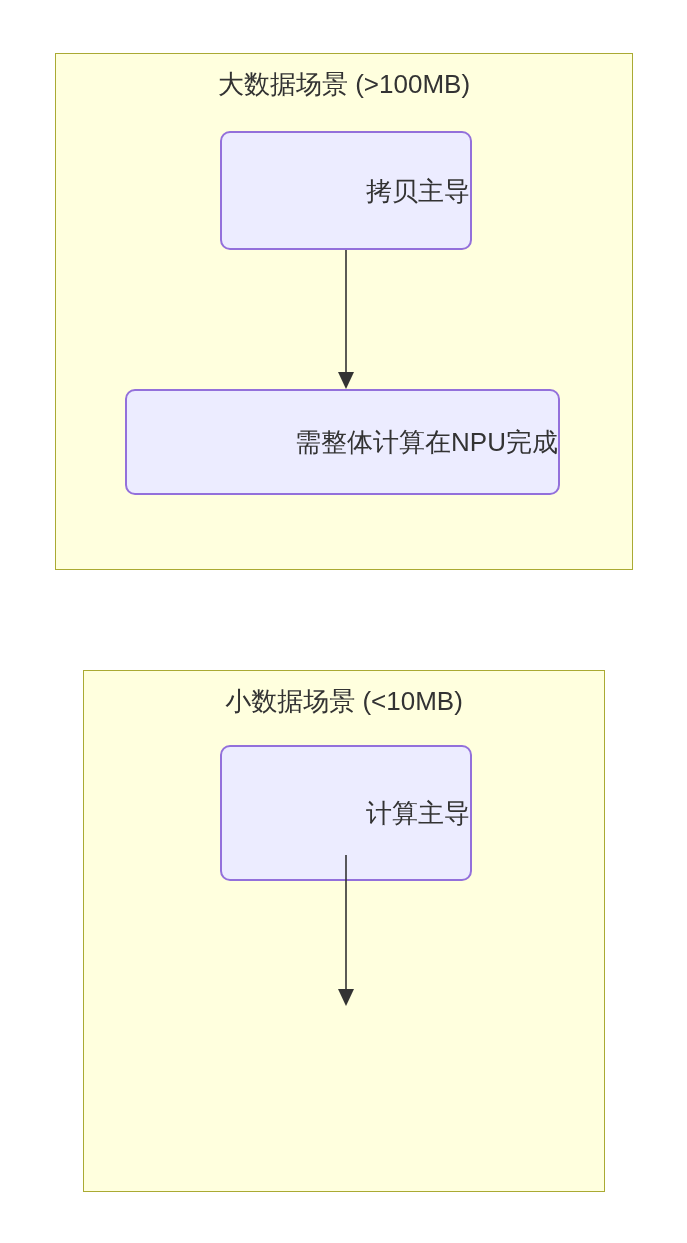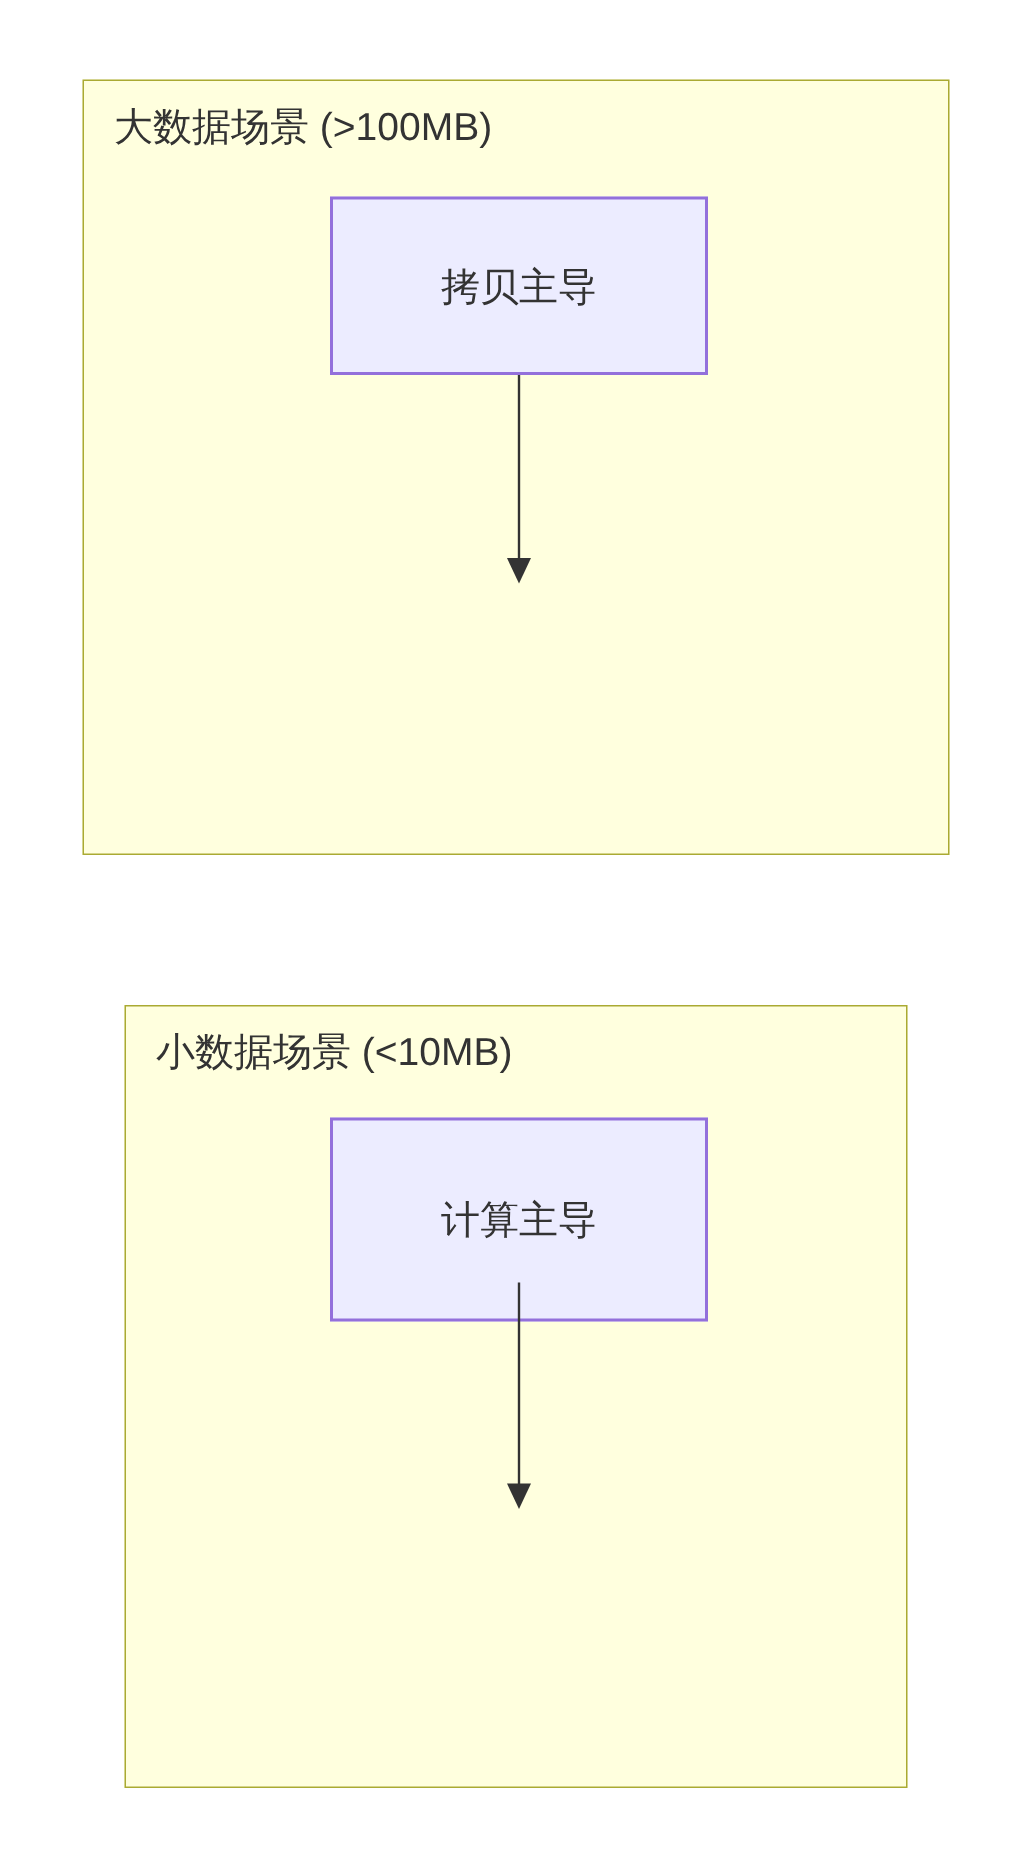--- a/index.html
+++ b/index.html
@@ -44,40 +44,40 @@
     left: 83px;
     top: 670px;
     width: 522px;
     height: 522px;
   }
 
   .cluster-title {
     position: absolute;
     left: 0;
     right: 0;
+    text-align: center;
     color: #333333;
     font-size: 26px;
     line-height: 30px;
     letter-spacing: 0px;
     white-space: nowrap;
-    margin-left: 20px;
   }
   #cluster-large-data .cluster-title { top: 15px; }
   #cluster-small-data .cluster-title { top: 15px; }
 
   
   .node {
     position: absolute;
     box-sizing: border-box;
     background: #ececff;
     border: 2px solid #9370db;
-    border-radius: 0px;
+    border-radius: 10px;
     display: flex;
     align-items: center;
-    justify-content: center;
+    justify-content: flex-end;
   }
   .node-label {
     color: #333333;
     font-size: 26px;
     line-height: 30px;
     white-space: nowrap;
     text-align: center;
   }
 
   #node-copy-dominant {
@@ -133,20 +133,23 @@
 <div id="diagram-canvas">
 
   <div class="cluster" id="cluster-large-data">
     <div class="cluster-title">大数据场景 (&gt;100MB)</div>
   </div>
 
   <div class="node" id="node-copy-dominant">
     <span class="node-label">拷贝主导</span>
   </div>
 
+  <div class="node" id="node-whole-compute-npu">
+    <span class="node-label">需整体计算在NPU完成</span>
+  </div>
 
   <div class="cluster" id="cluster-small-data">
     <div class="cluster-title">小数据场景 (&lt;10MB)</div>
   </div>
 
   <div class="node" id="node-compute-dominant">
     <span class="node-label">计算主导</span>
   </div>
 
 

